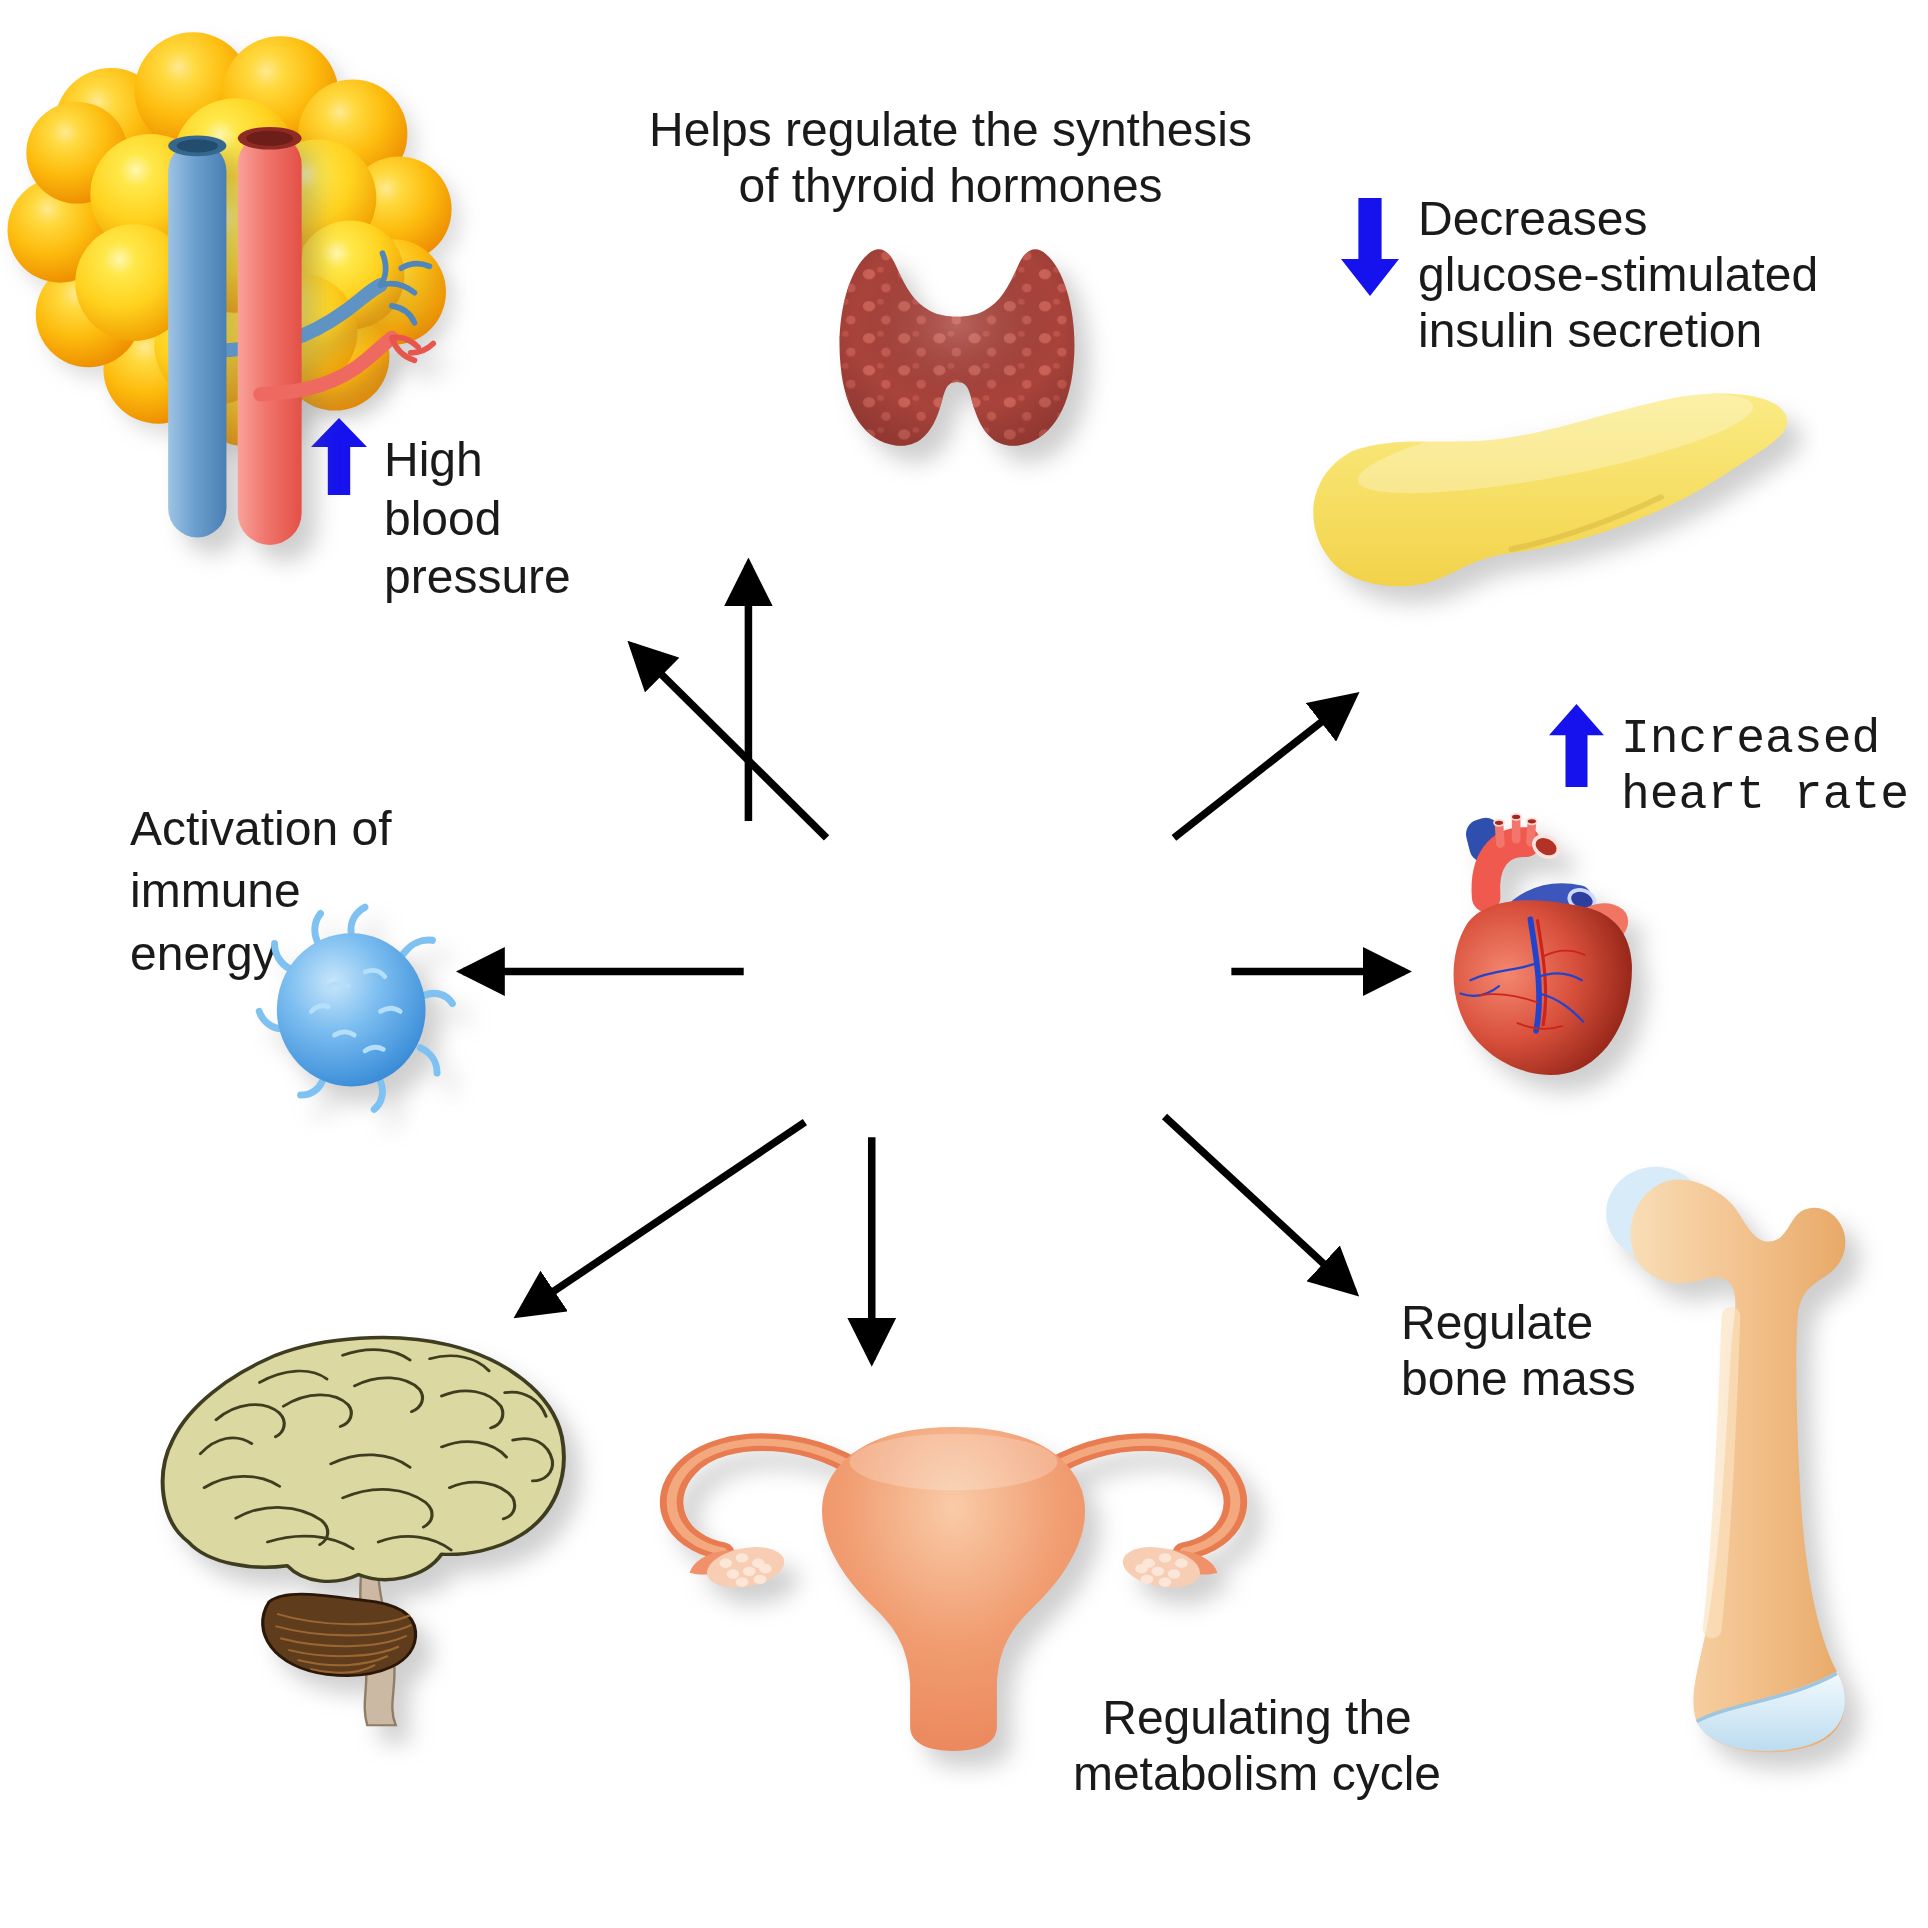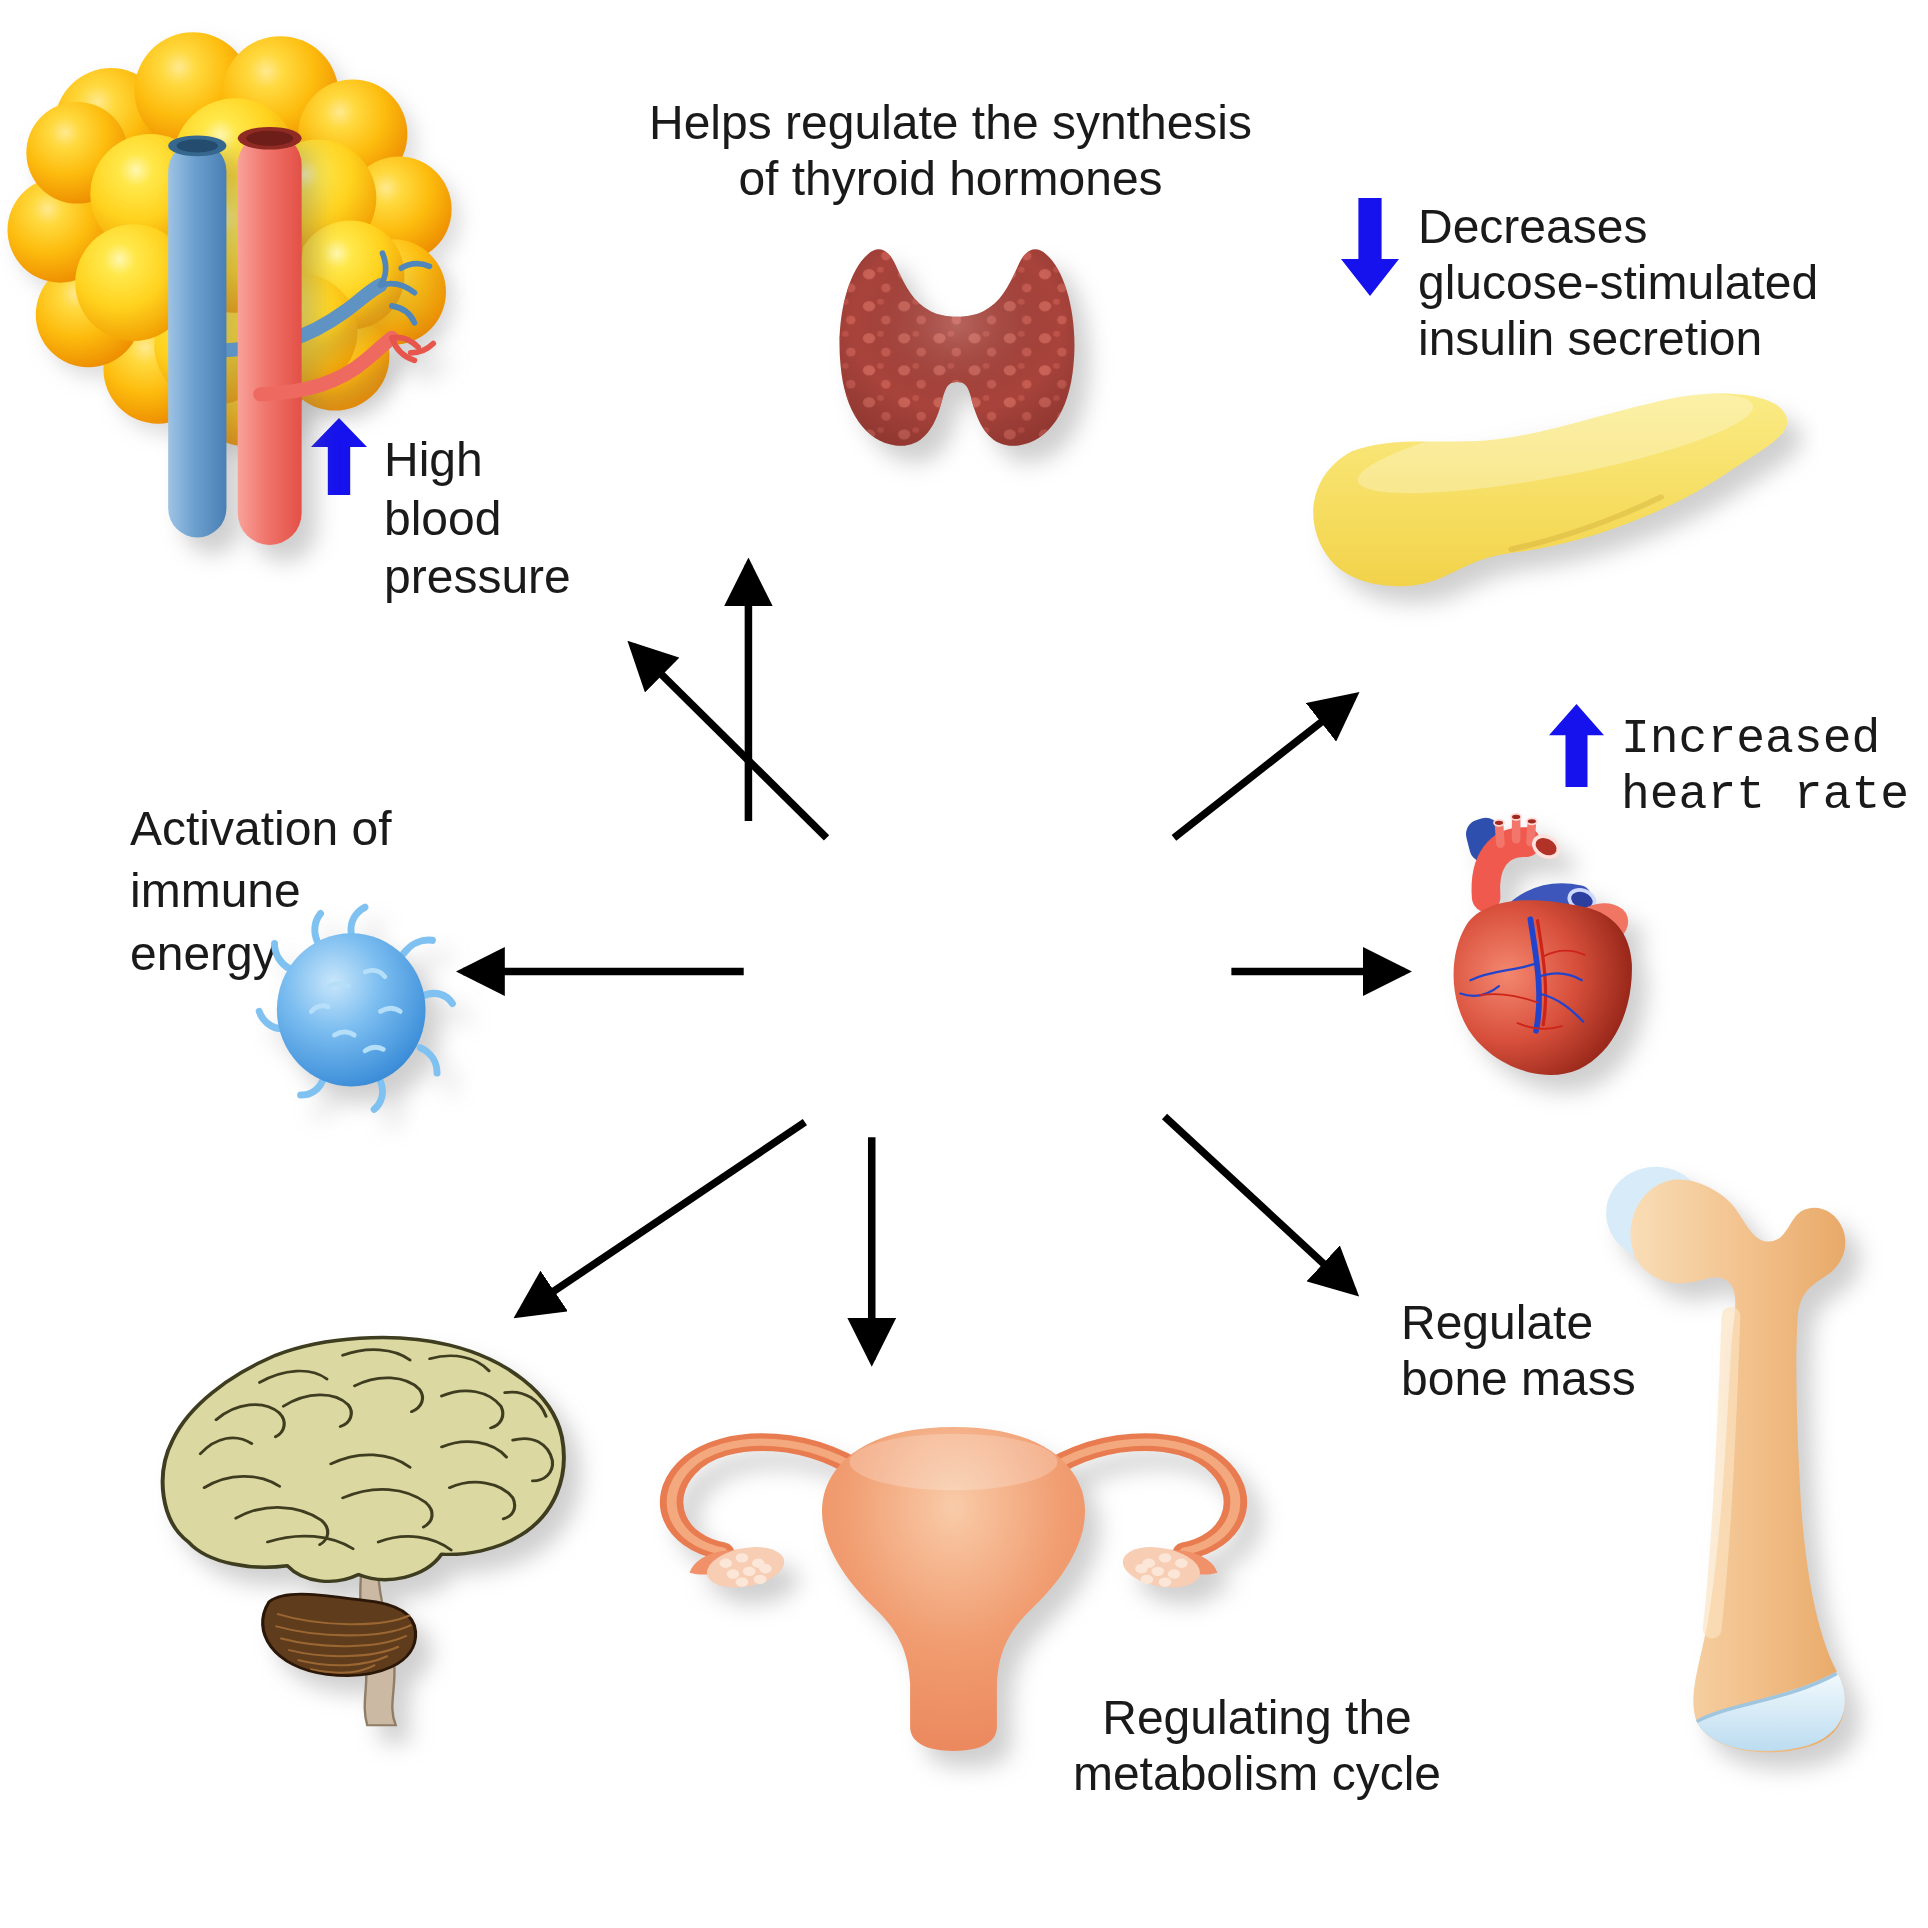--- a/index.html
+++ b/index.html
@@ -1,20 +1,20 @@
 <!DOCTYPE html>
 <html style="font-size:15px"><head>
 <meta charset="utf-8">
 <style>
   html,body{margin:0;padding:0;background:#fff;}
   .canvas{position:relative;width:1928px;height:1928px;background:#ffffff;overflow:hidden;
           font-family:"Liberation Sans",sans-serif;color:#1a1a1a;}
   .label{position:absolute;font-size:48px;line-height:1.17;white-space:pre-line;color:#1a1a1a;}
-  .lbl-thyroid{left:527px;top:95px;width:847px;text-align:center;}
-  .lbl-insulin{left:1418px;top:191px;margin-top:8px;}
+  .lbl-thyroid{left:527px;top:102px;width:847px;text-align:center;}
+  .lbl-insulin{left:1418px;top:191px;}
   .lbl-heart{left:1621px;top:711px;font-family:Liberation Mono, monospace;}
   .lbl-bone{left:1401px;top:1295px;}
   .lbl-menstrual{left:1017px;top:1690px;width:480px;text-align:center;}
   .lbl-brain{left:58px;top:1151px;line-height:1.2;}
   .lbl-immune{left:130px;top:798px;line-height:1.3;}
   .lbl-bp{left:384px;top:431px;line-height:1.22;}
   .organ{position:absolute;filter:drop-shadow(15px 17px 11.3px rgba(110,110,110,0.33));}
   .ba{position:absolute;}
   .ba polygon{fill:#1512ee;}
   #org-vessels{left:155px;top:127px;width:282px;height:433px;}

